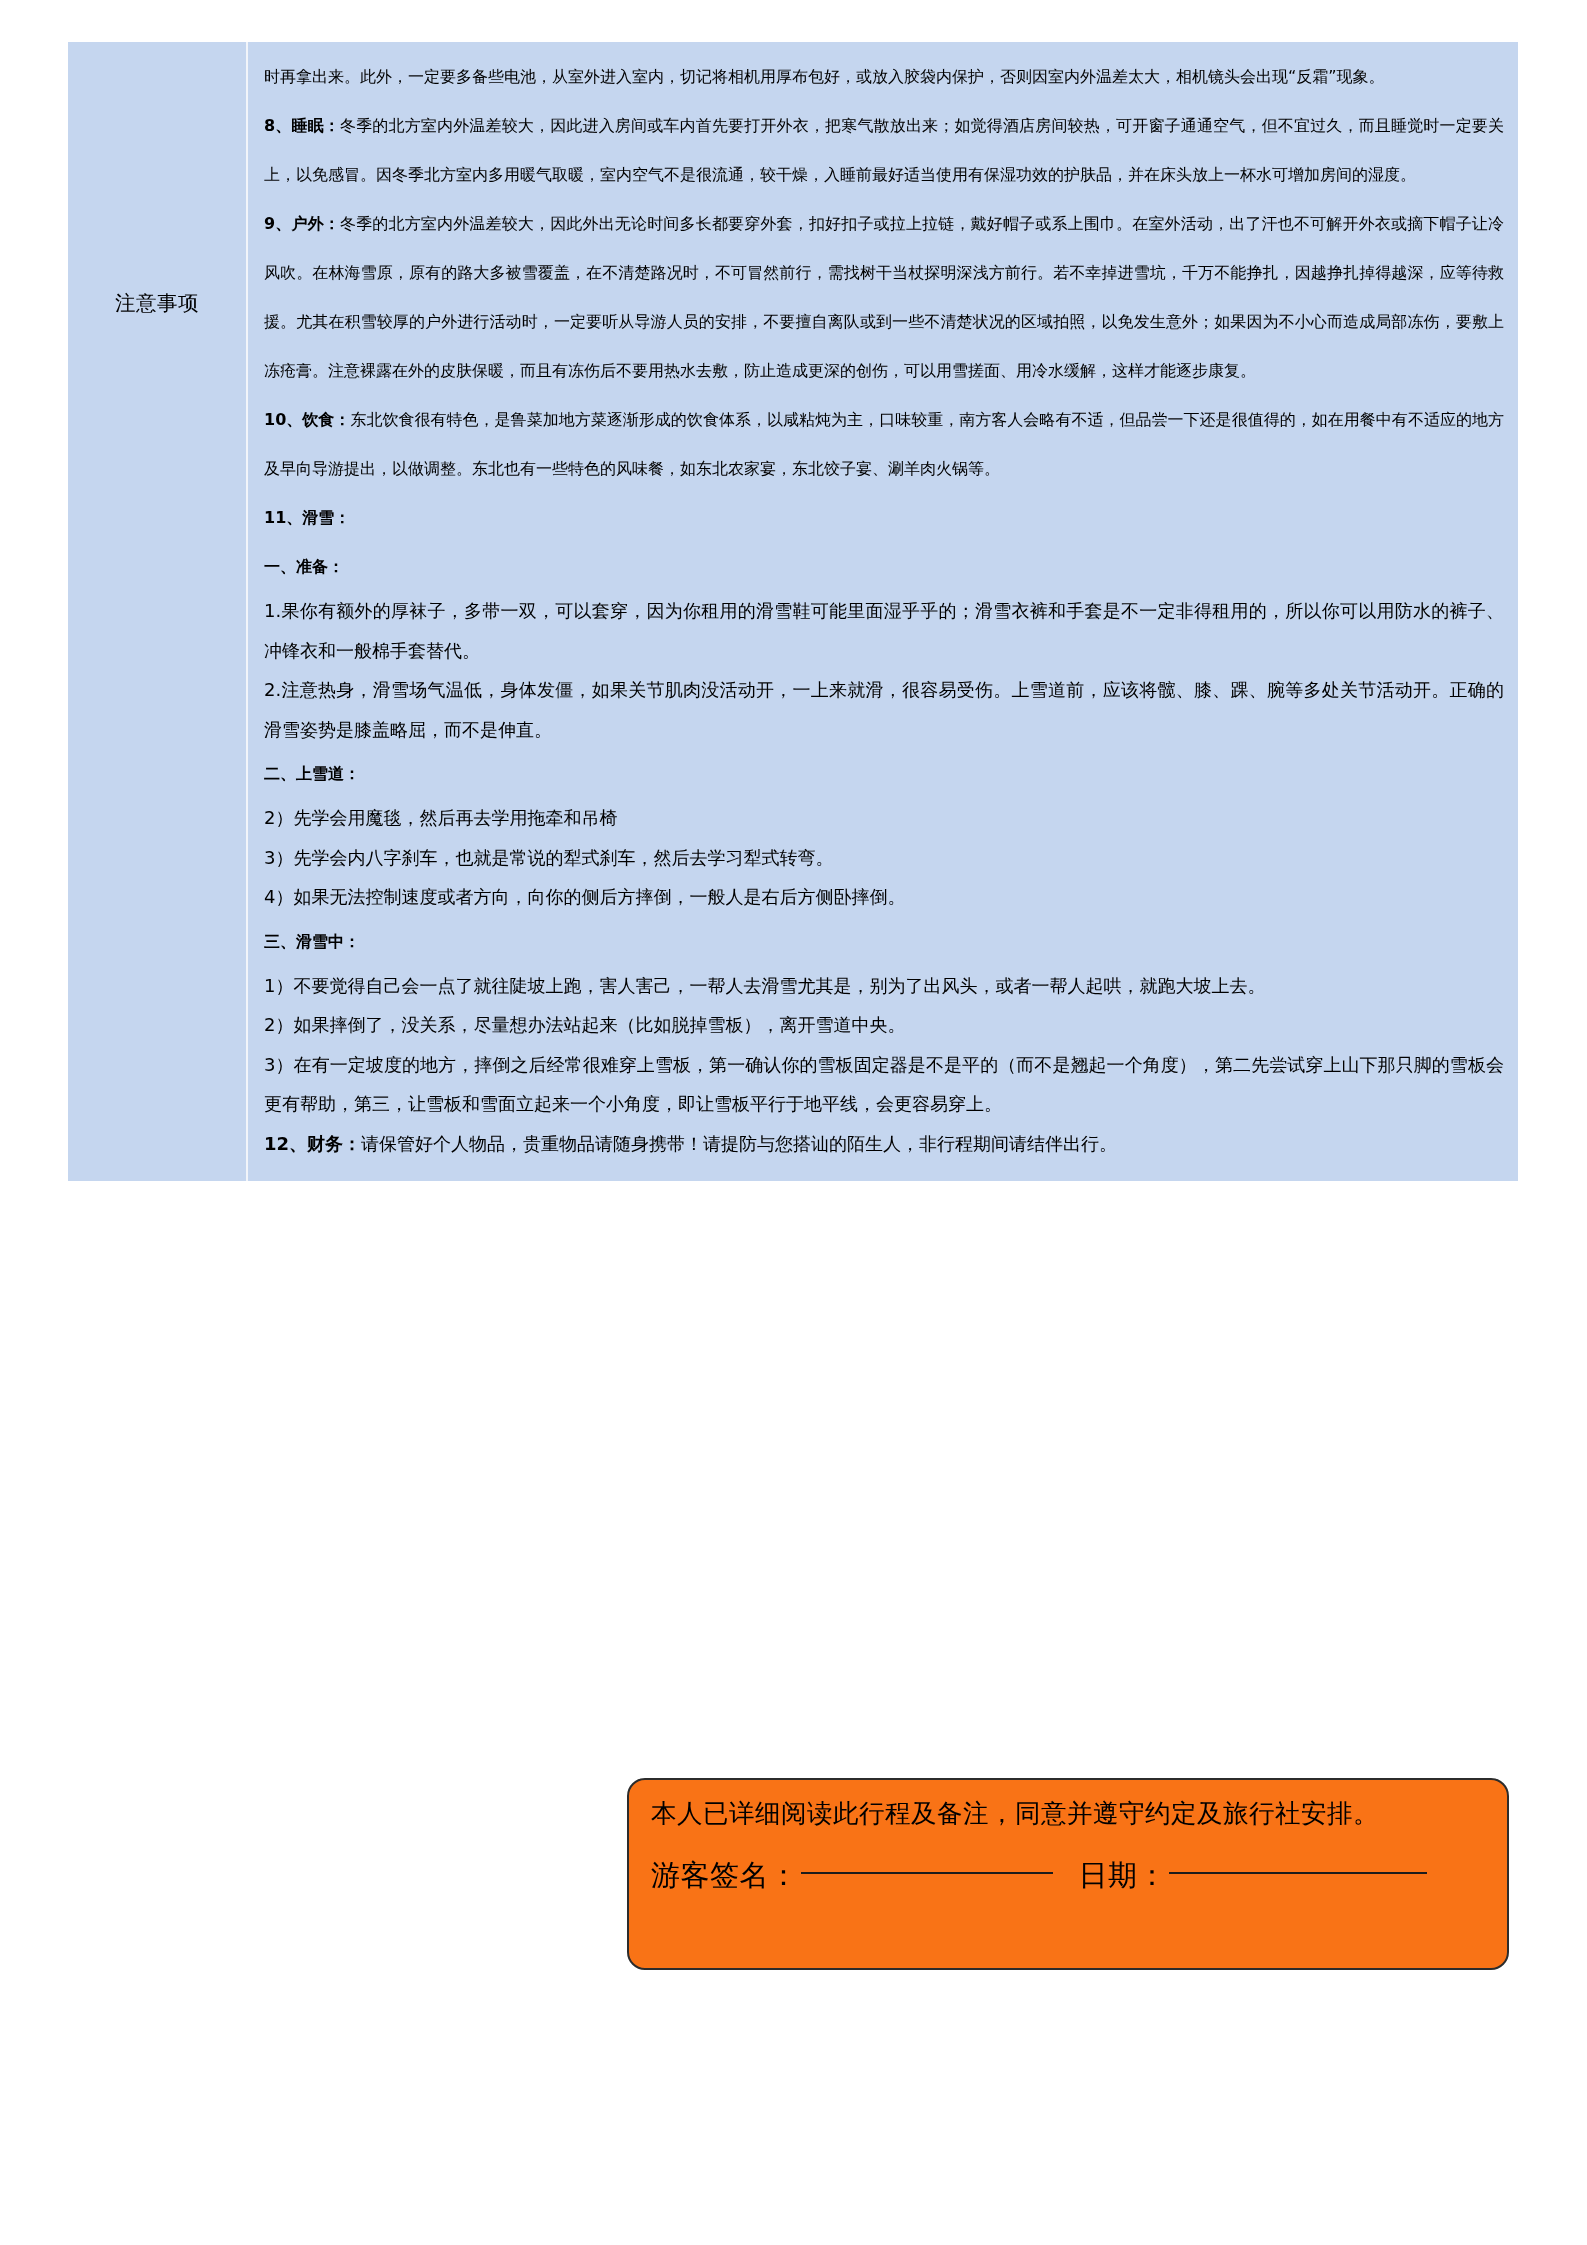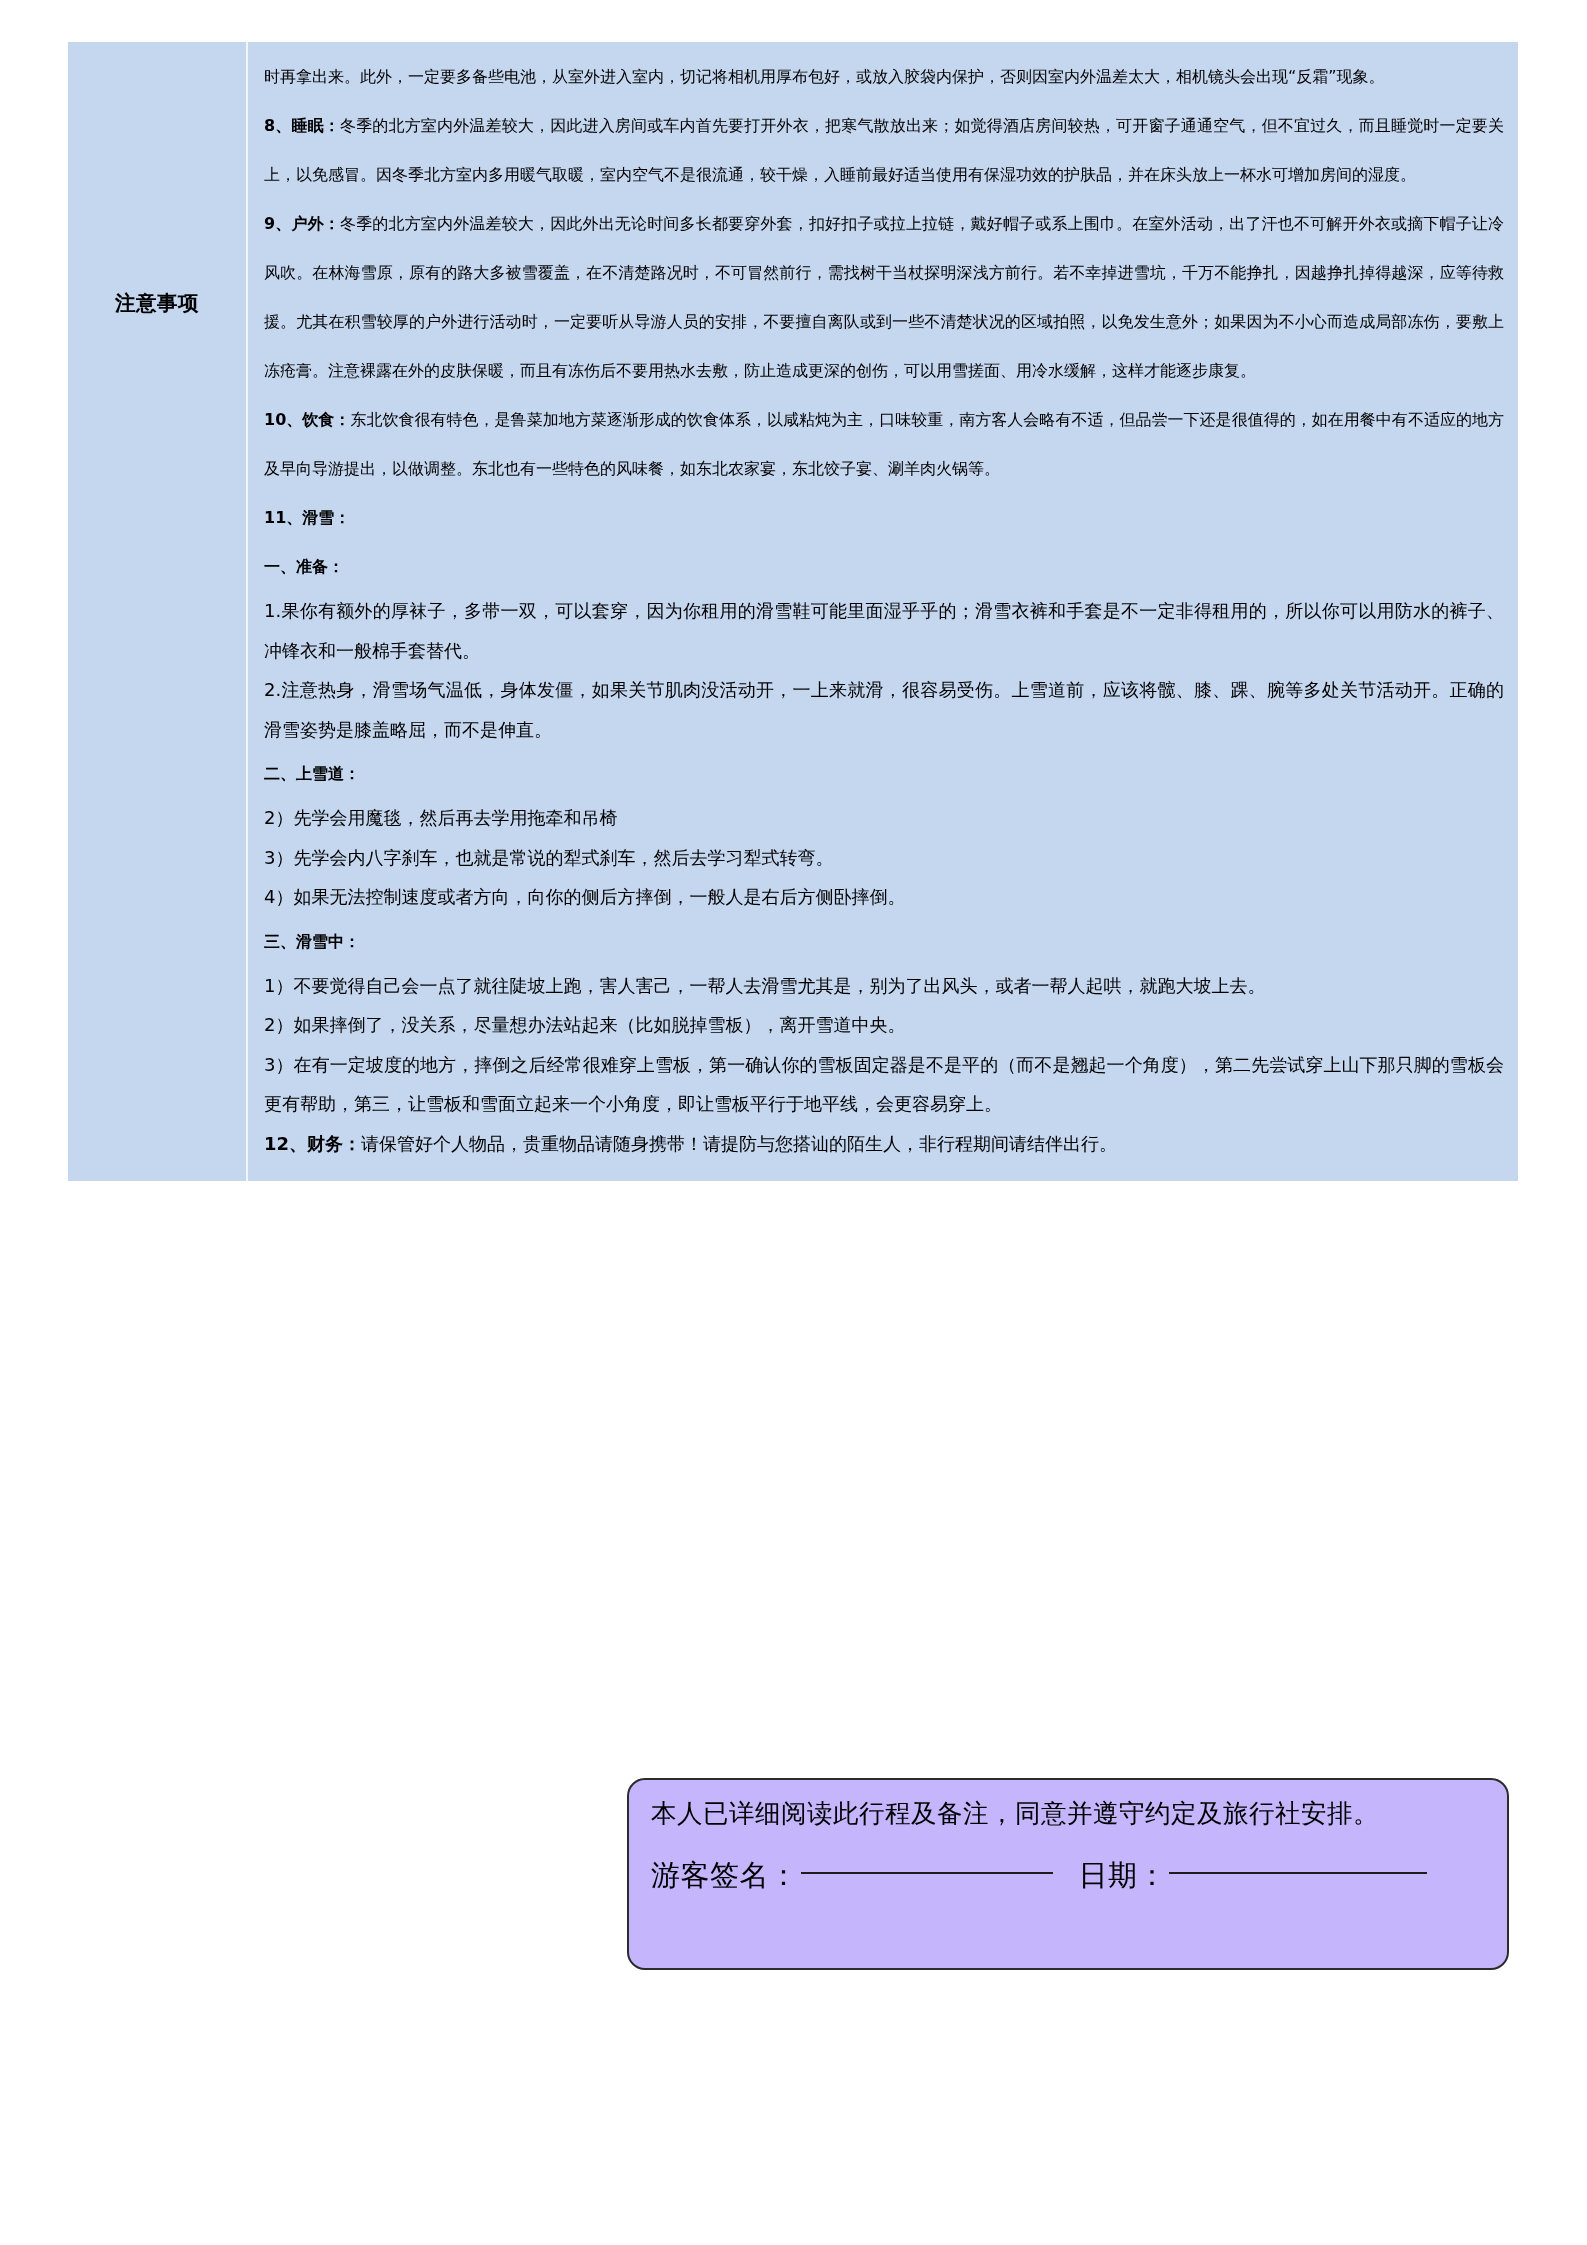--- a/index.html
+++ b/index.html
@@ -30,21 +30,21 @@
   #notes-label-cell {
     width: 180px;
     flex: 0 0 180px;
     box-sizing: border-box;
     border-right: 2px solid #f2f5fa;
     padding-top: 248px;
     text-align: center;
   }
 
   #notes-label-cell .label-text {
-    font-weight: bold;
+    font-weight: normal;
     font-size: 20.5px;
     letter-spacing: 0.5px;
     line-height: 1.3;
   }
 
   #notes-body-cell {
     flex: 1 1 auto;
     box-sizing: border-box;
     padding: 10px 14px 18px 16px;
   }
@@ -79,21 +79,21 @@
   
   #signature-box {
     position: absolute;
     left: 627px;
     top: 1778px;
     width: 882px;
     height: 192px;
     border: 2.2px solid #2c2c2c;
     border-radius: 18px;
     box-sizing: border-box;
-    background: #c4b5fd;
+    background: #f97316;
     padding: 16px 22px 0 22px;
   }
   #signature-statement {
     font-size: 25.5px;
     line-height: 1.35;
     letter-spacing: 0.5px;
     white-space: nowrap;
   }
   #signature-fields {
     margin-top: 26px;

